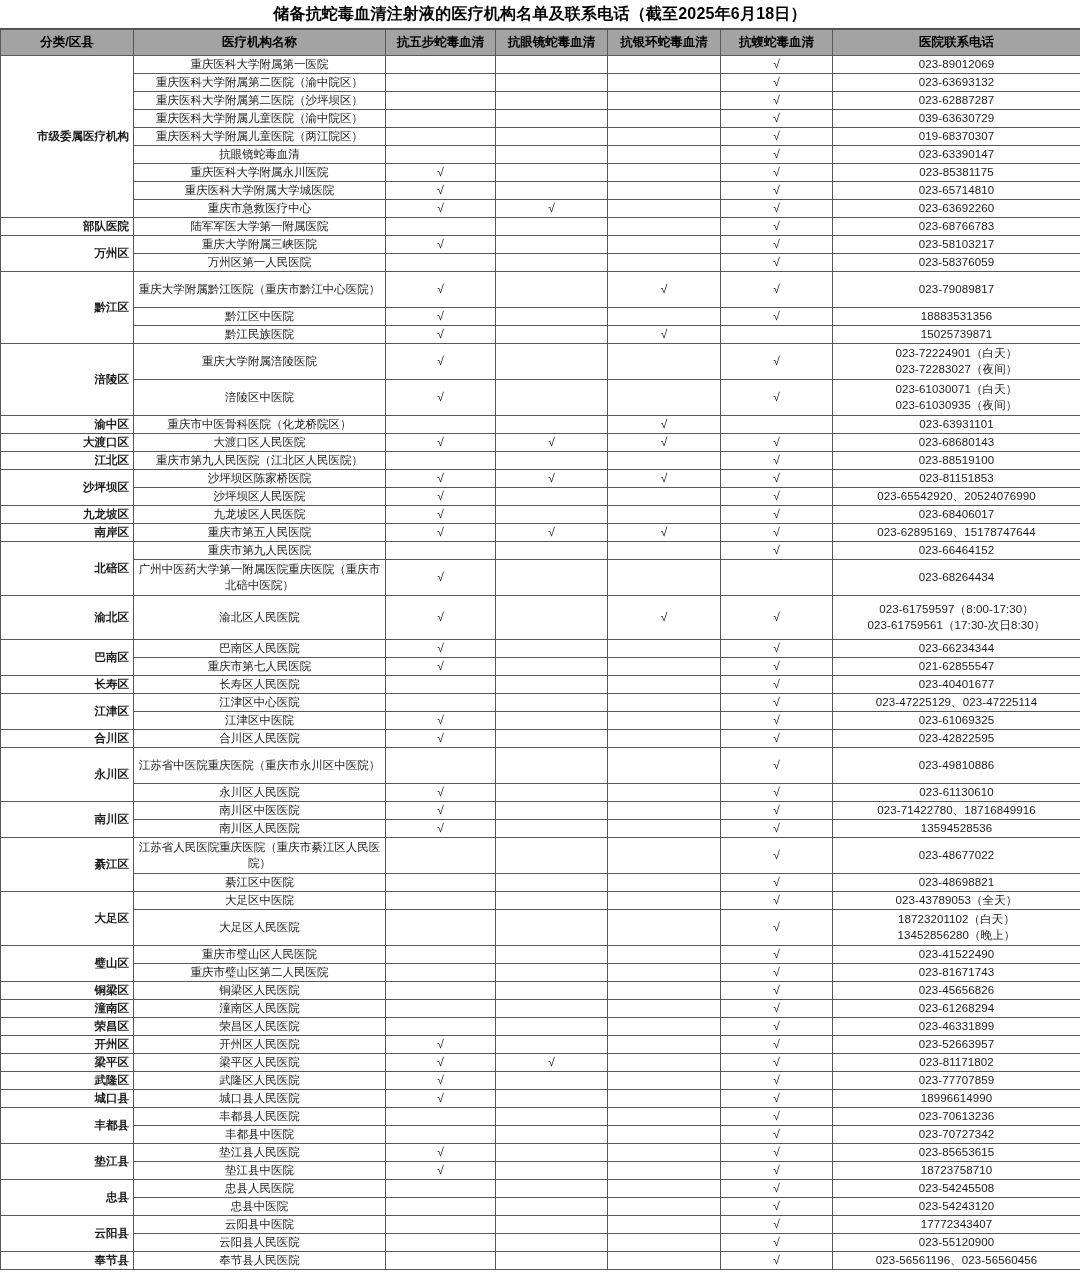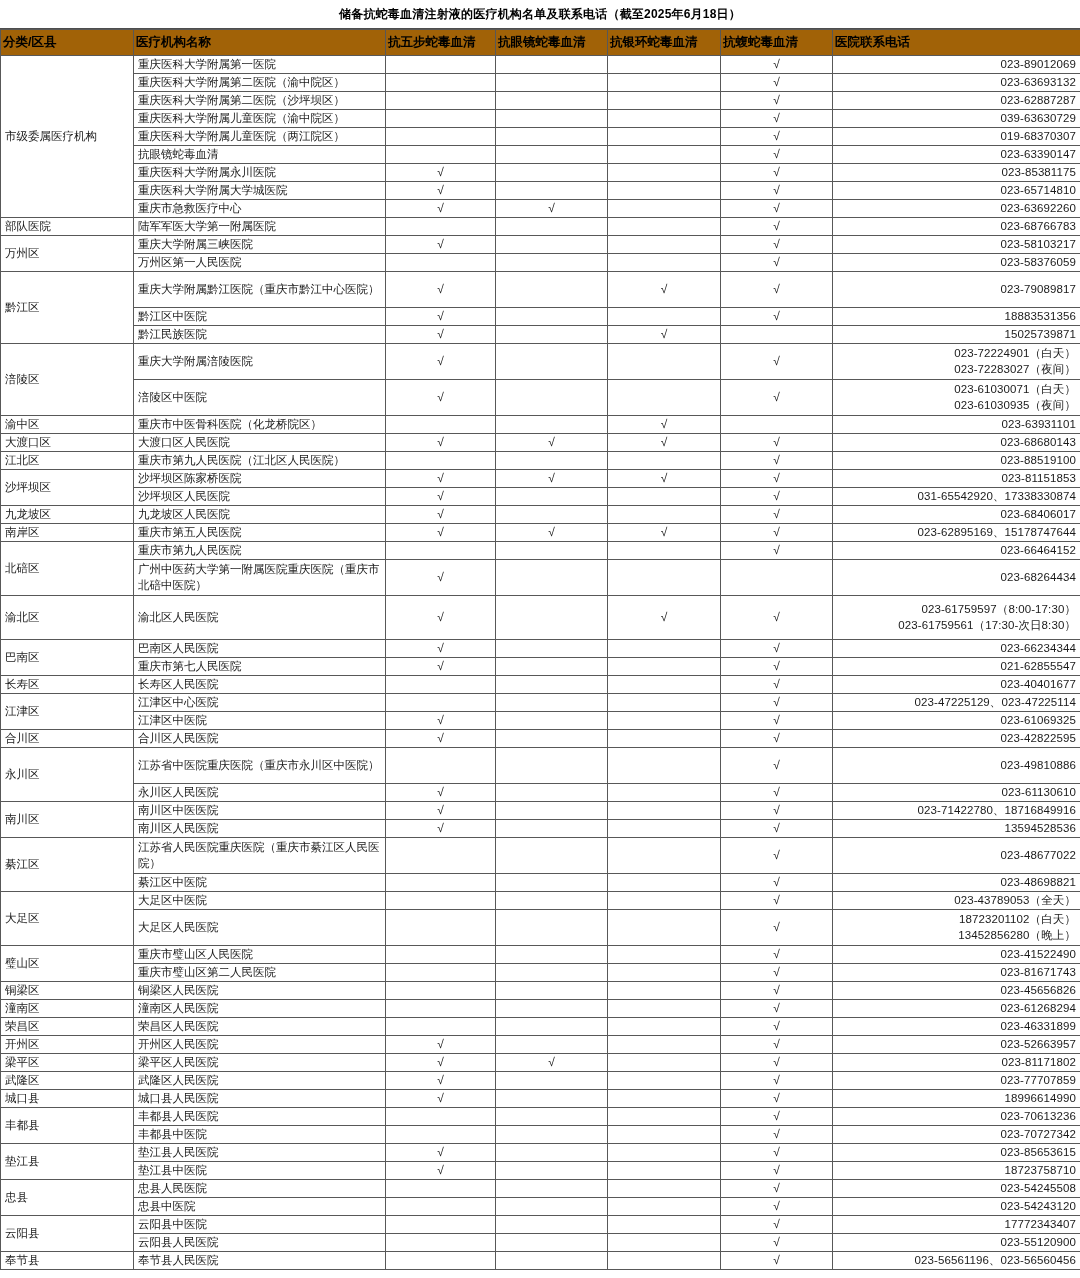--- a/index.html
+++ b/index.html
@@ -25,21 +25,21 @@
   }
   
   .title-bar {
     height: 28px;
     display: flex;
     align-items: center;
     justify-content: center;
     border-bottom: 1px solid #4d4d4d;
   }
   .title-text {
-    font-size: 12px;
+    font-size: 16px;
     font-weight: bold;
     letter-spacing: 0.2px;
     color: #000000;
     white-space: nowrap;
   }
   
   table.sheet {
     border-collapse: collapse;
     width: 1080px;
     table-layout: fixed;
@@ -55,46 +55,47 @@
   table.sheet th, table.sheet td {
     border: 1px solid #585858;
     padding: 0 4px;
     font-size: 11.5px;
     line-height: 1.35;
     vertical-align: middle;
     box-sizing: border-box;
     word-break: break-all;
   }
   table.sheet thead th {
-    background: #a16207;
+    background: #a3a3a3;
     font-weight: bold;
-    text-align: left;
+    text-align: center;
     height: 26px;
     font-size: 12.5px;
     color: #000000;
     white-space: nowrap;
     padding: 0 2px;
   }
   td.region {
-    text-align: left;
+    text-align: right;
     font-size: 12px;
     color: #1a1a1a;
+    font-weight: bold;
   }
   td.hname {
-    text-align: left;
+    text-align: center;
     padding-left: 6px;
     font-size: 12px;
   }
   td.mark {
     text-align: center;
     font-size: 12px;
     color: #222;
   }
   td.phone {
-    text-align: right;
+    text-align: center;
     font-size: 12px;
     letter-spacing: 0.1px;
     white-space: pre-line;
   }
   tr { height: 18px; }
   tr.tall td { height: 36px; }
   tr.xtall td { height: 44px; }
   .chk { font-size: 12px; line-height: 1; }
 </style>
 </head>
@@ -306,21 +307,21 @@
           <td class="mark"><span class="chk">√</span></td>
           <td class="mark"><span class="chk">√</span></td>
           <td class="phone">023-81151853</td>
         </tr>
         <tr>
           <td class="hname">沙坪坝区人民医院</td>
           <td class="mark"><span class="chk">√</span></td>
           <td class="mark"></td>
           <td class="mark"></td>
           <td class="mark"><span class="chk">√</span></td>
-          <td class="phone">031-65542920、17338330874</td>
+          <td class="phone">023-65542920、20524076990</td>
         </tr>
         <tr>
           <td class="region" rowspan="1">九龙坡区</td>
           <td class="hname">九龙坡区人民医院</td>
           <td class="mark"><span class="chk">√</span></td>
           <td class="mark"></td>
           <td class="mark"></td>
           <td class="mark"><span class="chk">√</span></td>
           <td class="phone">023-68406017</td>
         </tr>

